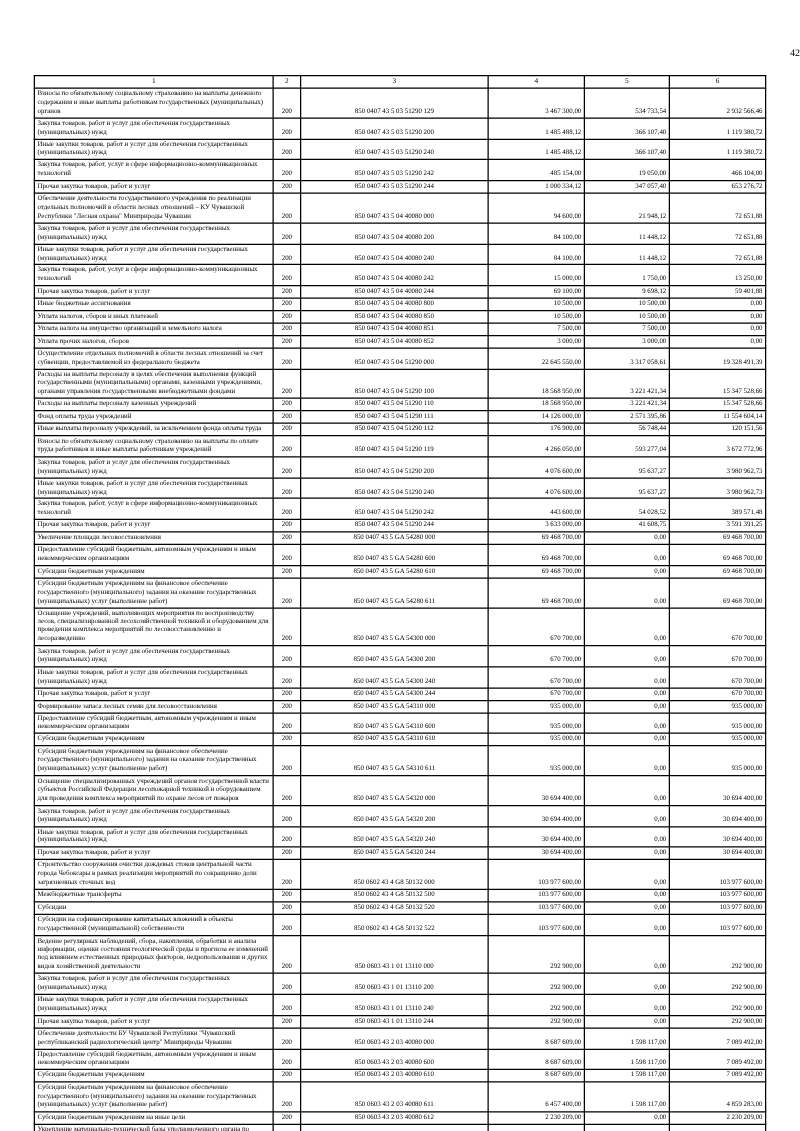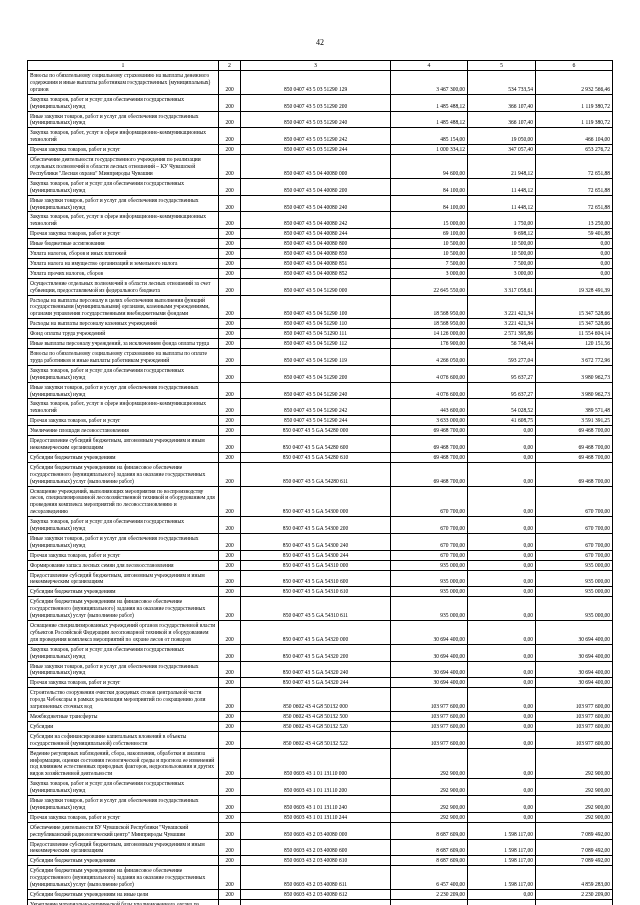--- a/index.html
+++ b/index.html
@@ -3,21 +3,21 @@
 <meta charset="utf-8">
 <style>
   html,body { margin:0; padding:0; background:#888; }
   .page {
     position:relative; width:640px; height:905px; margin:0 auto;
     background:#ffffff; overflow:hidden;
     font-family:"Liberation Serif", serif; color:#000;
   }
   .page-number {
     position:absolute; top:38px; left:0; width:100%;
-    text-align:center; font-size:8px;
+    text-align:right; font-size:8px;
   }
   table.budget {
     position:absolute; top:60px; left:27px; width:585px;
     border-collapse:collapse; table-layout:fixed;
   }
   table.budget col.w1 { width:191px; }
   table.budget col.w2 { width:22px; }
   table.budget col.w3 { width:150px; }
   table.budget col.w4 { width:77px; }
   table.budget col.w5 { width:68px; }

